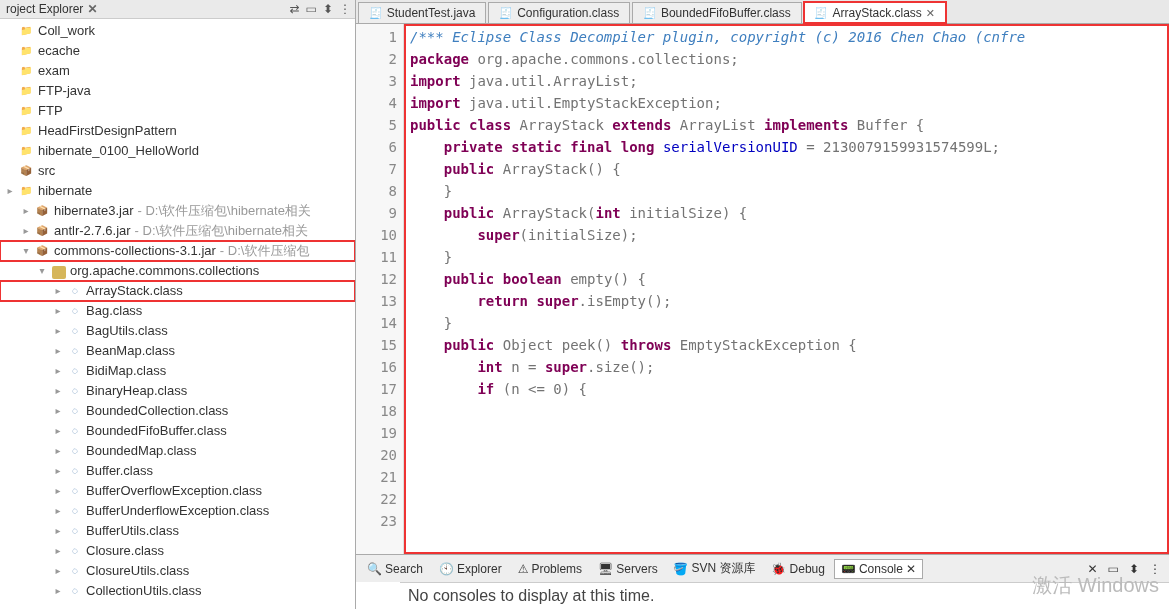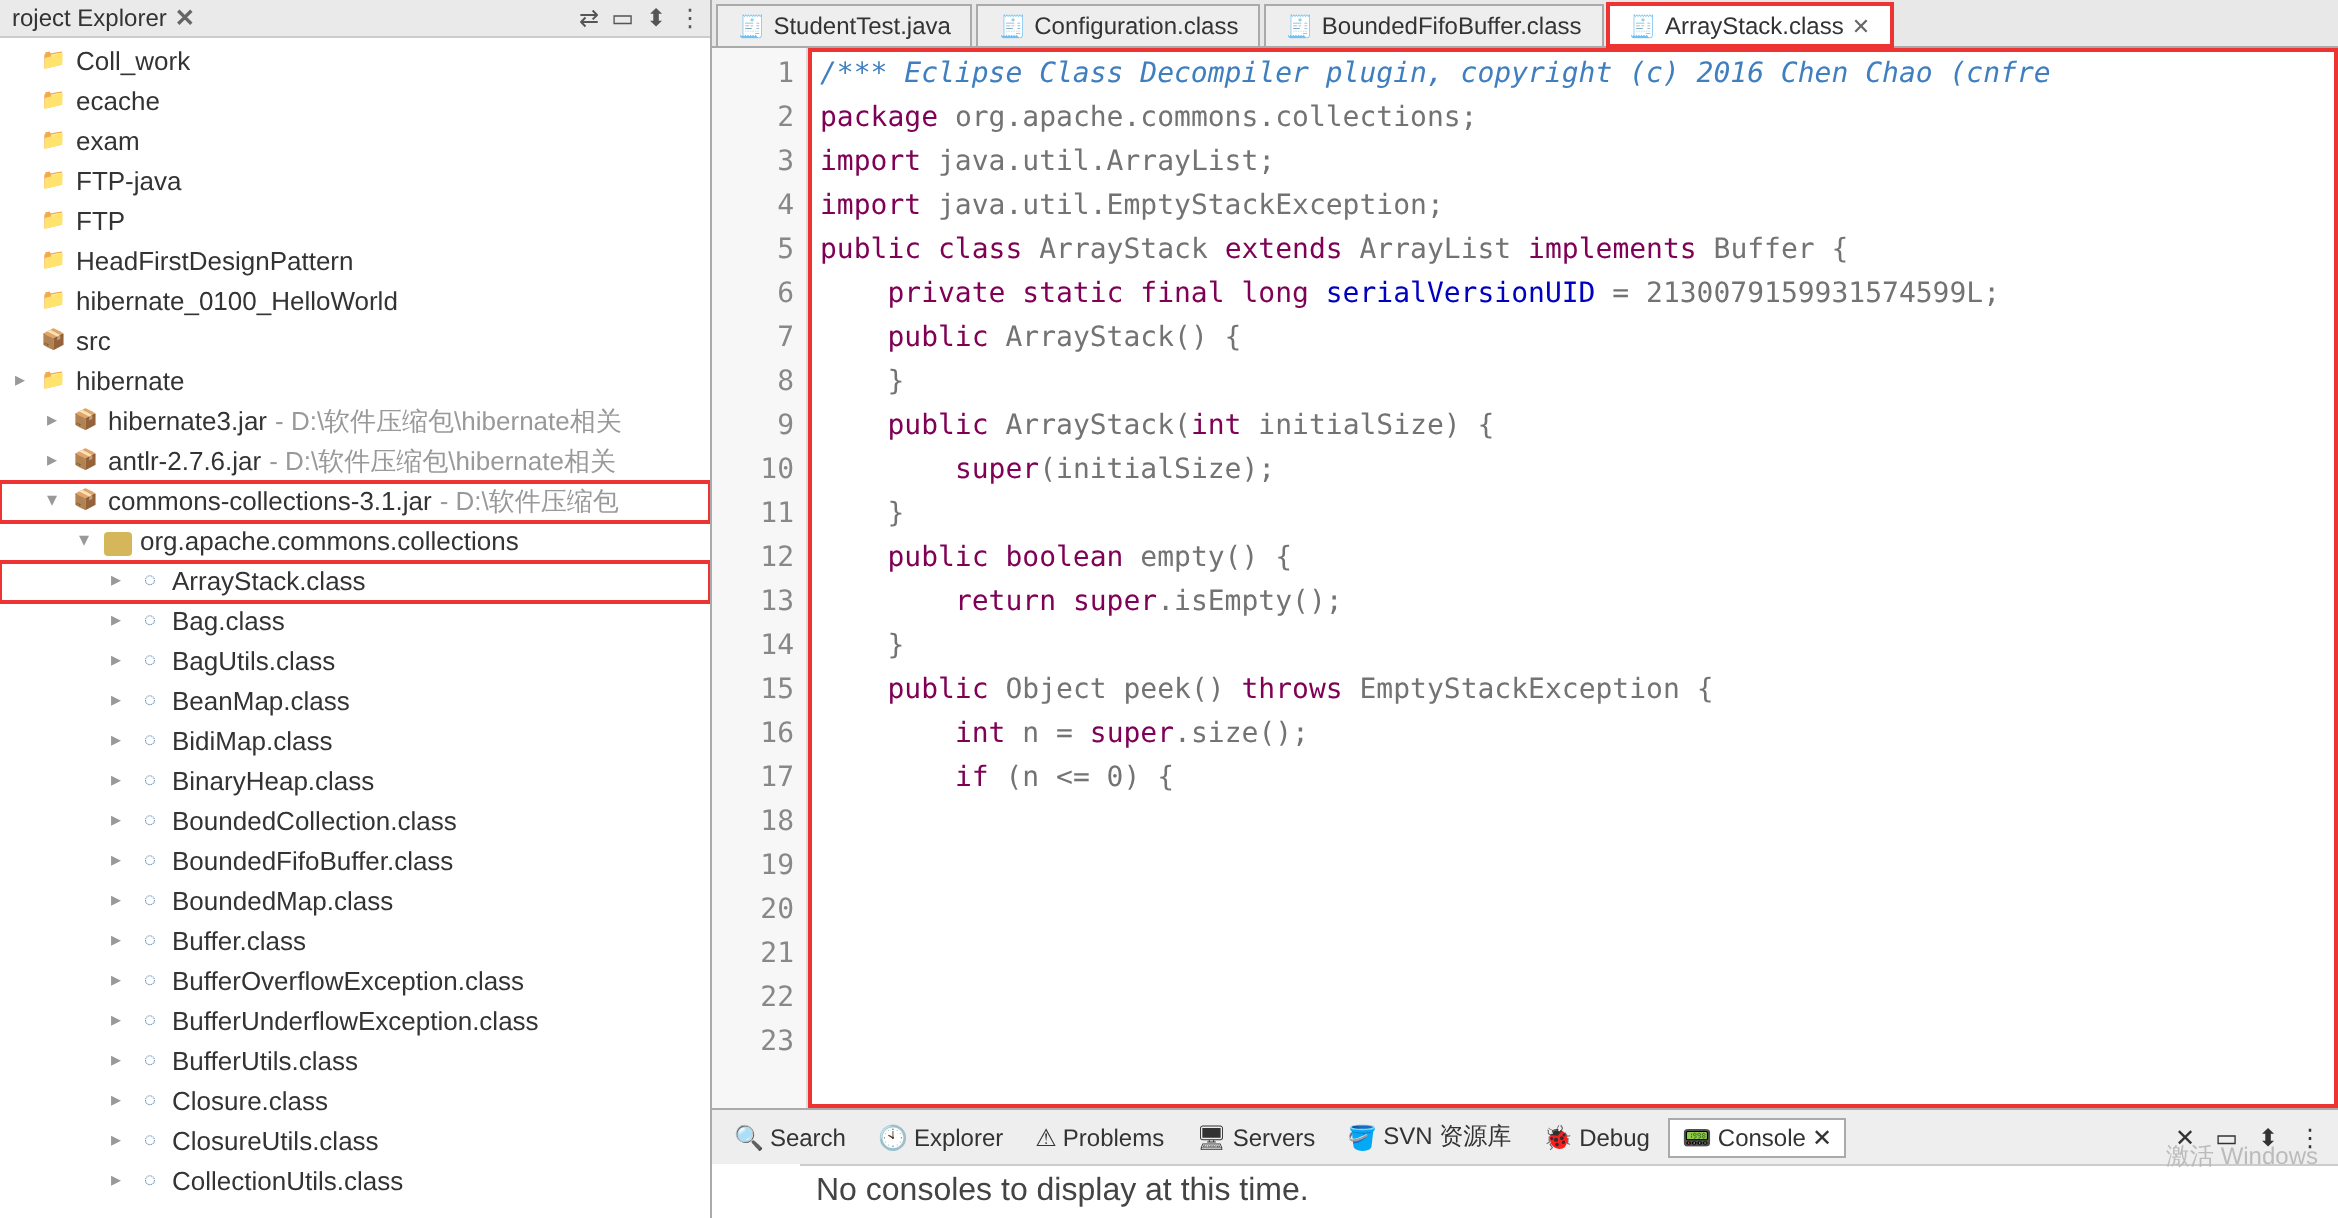--- a/index.html
+++ b/index.html
@@ -25,27 +25,27 @@
   .depth3 { padding-left:52px; }
   .right { flex:1; display:flex; flex-direction:column; background:#fff; }
   .tabs { display:flex; background:#e8e8e8; border-bottom:1px solid #aaa; padding-left:2px; }
   .tab { display:flex; align-items:center; gap:4px; padding:3px 10px; border:1px solid #aaa; border-bottom:none; background:#eee; font-size:12px; margin-right:2px; margin-top:2px; position:relative; }
   .tab.active { background:#fff; }
   .tab .ticn::before { content:"🧾"; font-size:11px; }
   .tab .tclose { color:#666; font-size:11px; }
   .editor { flex:1; display:flex; overflow:hidden; font-family:Consolas,monospace; font-size:14px; position:relative; }
   .gutter { width:48px; background:#f7f7f7; border-right:1px solid #ddd; text-align:right; padding:2px 6px 2px 0; color:#888; line-height:22px; }
   .code { flex:1; padding:2px 6px; line-height:22px; white-space:pre; overflow:hidden; outline:2px solid #e33; outline-offset:-2px; }
-  .kw { color:#7f0055; font-weight:normal; } .cm { color:#3f7fbf; font-style:italic; } .id { color:#0000c0; } .nm { color:#737373; }
+  .kw { color:#7f0055; font-weight:bold; } .cm { color:#3f7fbf; font-style:italic; } .id { color:#0000c0; } .nm { color:#737373; }
   .bottom-tabs { display:flex; align-items:center; gap:2px; background:#eee; border-top:1px solid #aaa; padding:2px 4px; }
   .btab { display:flex; align-items:center; gap:3px; padding:2px 6px; border:1px solid transparent; font-size:12px; }
   .btab.active { background:#fff; border:1px solid #aaa; }
   .btab-spacer { flex:1; }
   .console { padding:4px 8px; font-size:16px; color:#444; background:#fff; border-top:1px solid #ccc;margin-left:44px; }
-  .watermark { position:absolute; right:10px; bottom:22px; color:#bbb; font-size:12px; }
+  .watermark { position:absolute; right:10px; bottom:10px; color:#bbb; font-size:20px; }
 </style>
 </head>
 <body>
 
 <div class="app">
   <div class="left">
     <div class="pe-header">
       <span class="pe-title">roject Explorer</span>
       <span class="pe-close">✕</span>
       <div class="pe-icons" id="pe-icons">

